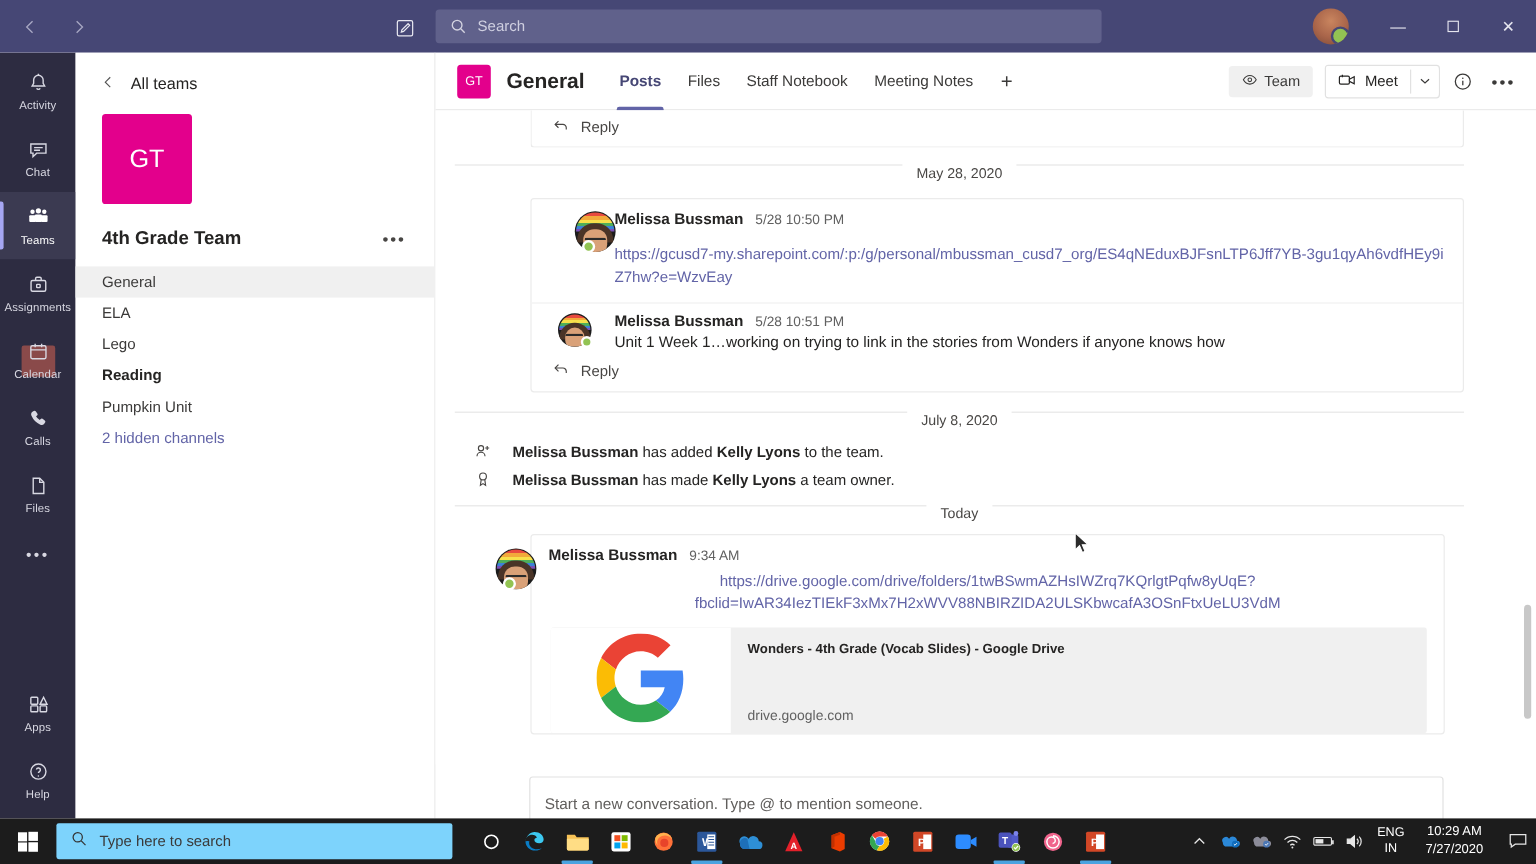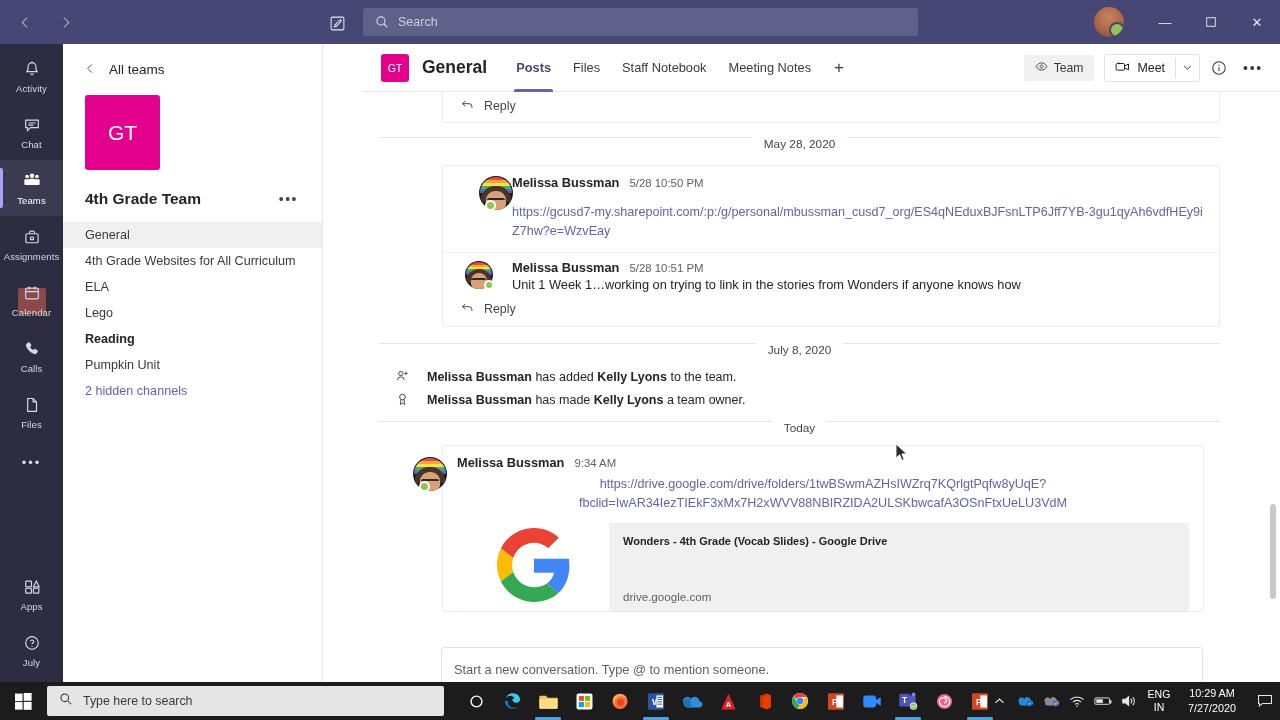--- a/index.html
+++ b/index.html
@@ -75,21 +75,21 @@
   }
   .rail-dots { height: 44px; display: flex; align-items: center; justify-content: center; color: #d8d8e2; letter-spacing: 2px; font-size: 13px; cursor: pointer; }
   .rail-bottom { position: absolute; bottom: 4px; left: 0; width: 63px; }
   .rail-tile {
     position: absolute; left: 18px; top: 244px;
     width: 28px; height: 26px; background: #8a4a4a; border-radius: 2px;
   }
 
   
   .chanpane {
-    position: absolute; left: 63px; top: 0; width: 260px; height: 638px;
+    position: absolute; left: 63px; top: 0; width: 300px; height: 638px;
     background: #fff; border-right: 1px solid #e6e6e6;
   }
   .allteams { display: flex; align-items: center; gap: 13px; padding: 18px 0 0 22px; cursor: pointer; }
   .allteams .at-chev { color: #555; font-size: 13px; }
   .allteams .at-lbl { font-size: 13.5px; color: #252423; }
   .teamtile {
     margin: 18px 0 0 22px; width: 75px; height: 75px;
     background: #e3008c; border-radius: 3px;
     display: flex; align-items: center; justify-content: center;
     color: #fff; font-size: 21px; font-weight: 400; cursor: pointer;
@@ -235,21 +235,21 @@
   .ctool { width: 30px; height: 30px; display: flex; align-items: center; justify-content: center; color: #3b3a39; cursor: pointer; }
   .csend { position: absolute; right: 8px; }
 
   
   .taskbar {
     position: absolute; bottom: 0; left: 0; width: 1280px; height: 38px;
     background: #1c1c1c; display: flex; align-items: center;
   }
   .startbtn { width: 46px; height: 38px; display: flex; align-items: center; justify-content: center; cursor: pointer; }
   .tbsearch {
-    width: 397px; height: 30px; background: #e5e5e5; border-radius: 2px;
+    width: 330px; height: 30px; background: #7dd3fc; border-radius: 2px;
     display: flex; align-items: center; padding-left: 12px; margin-left: 1px; cursor: text;
   }
   .tbsearch .ph { font-size: 12.4px; color: #3a3a3a; margin-left: 10px; }
   .tbicons { display: flex; align-items: center; gap: 0; margin-left: 14px; }
   .tbapp {
     width: 36px; height: 38px; display: flex; align-items: center; justify-content: center;
     position: relative; cursor: pointer;
   }
   .tbapp.active::after {
     content: ''; position: absolute; bottom: 0; left: 5px; right: 5px; height: 3px;
@@ -402,21 +402,21 @@
         <span class="ri-lbl">Apps</span>
       </div>
       <div class="rail-item">
         <span class="ri-ico">
           <svg width="18" height="18" viewBox="0 0 20 20" fill="none" stroke="currentColor" stroke-width="1.3">
               <circle cx="10" cy="10" r="7"></circle>
               <path d="M8.1 8 a1.95 1.95 0 0 1 3.8 .6 c0 1.3-1.9 1.5-1.9 2.8"></path>
               <circle cx="10" cy="14" r=".7" fill="currentColor" stroke="none"></circle>
             </svg>
         </span>
-        <span class="ri-lbl">July</span>
+        <span class="ri-lbl">Help</span>
       </div>
     </div>
   </div>
 
   <div class="chanpane">
     <div class="allteams">
       <span class="at-chev">
         <svg width="11" height="11" viewBox="0 0 16 16" fill="none" stroke="currentColor" stroke-width="1.4">
             <path d="M10 2 L4 8 L10 14"></path>
           </svg>
@@ -426,21 +426,20 @@
 
     <div class="teamtile">GT</div>
 
     <div class="teamname-row">
       <span class="teamname">4th Grade Team</span>
       <span class="teamname-more">•••</span>
     </div>
 
     <div class="chanlist">
       <div class="chan sel">General</div>
-      <div class="chan">4th Grade Websites for All Curriculum</div>
       <div class="chan">ELA</div>
       <div class="chan">Lego</div>
       <div class="chan bold">Reading</div>
       <div class="chan">Pumpkin Unit</div>
       <div class="chan hidden-link">2 hidden channels</div>
     </div>
   </div>
 
   <div class="main">
 

